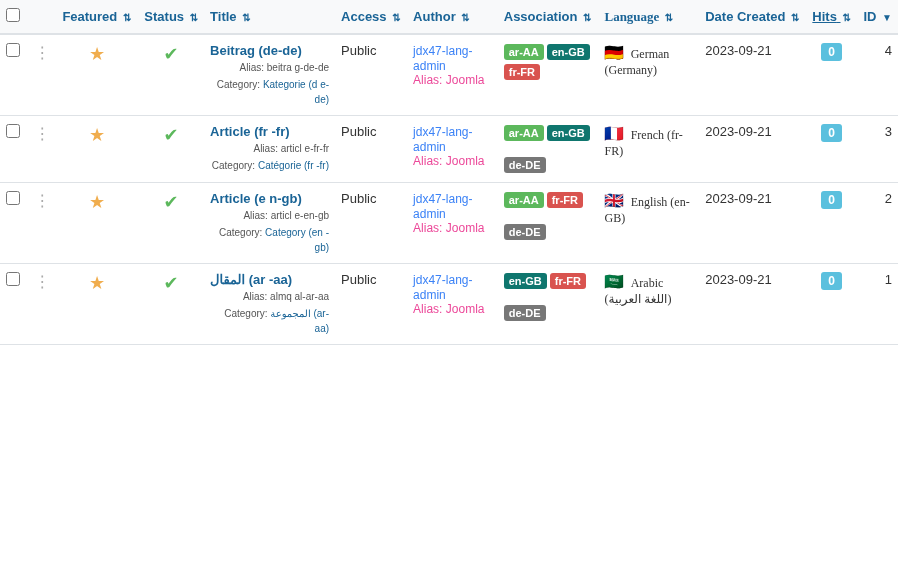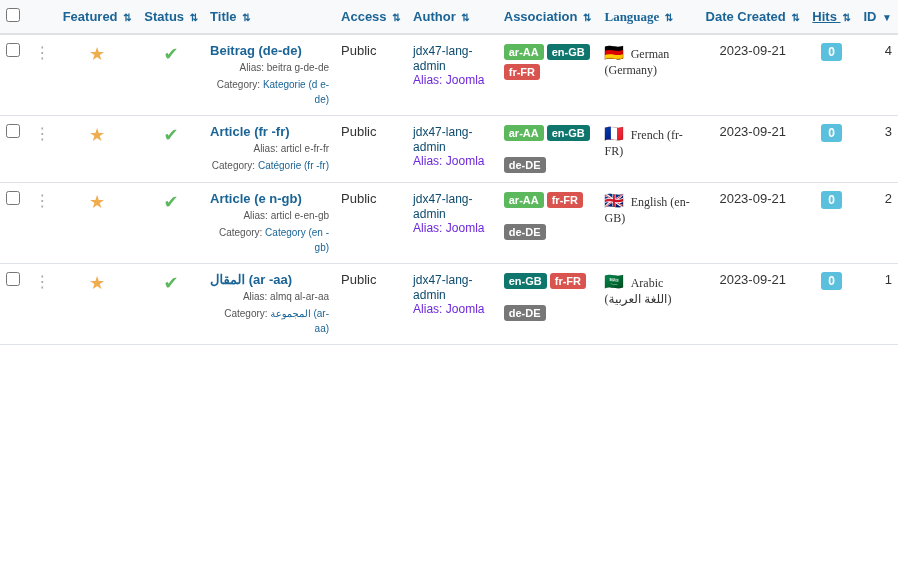--- a/index.html
+++ b/index.html
@@ -34,28 +34,28 @@
     }
     tbody tr {
       border-bottom: 1px solid #dee2e6;
     }
     td {
       padding: 8px 6px;
       vertical-align: top;
     }
     .col-check { width: 28px; }
     .col-drag { width: 24px; }
-    .col-featured { width: 70px; text-align: center; }
+    .col-featured { width: 70px; }
     .col-status { width: 60px; text-align: right; }
     .col-title { width: 130px; }
     .col-access { width: 70px; }
     .col-author { width: 90px; }
     .col-association { width: 100px; }
     .col-language { width: 100px; font-family: Liberation Serif, serif; }
-    .col-datecreated { width: 90px; text-align: center; }
+    .col-datecreated { width: 90px; }
     .col-hits { width: 50px; text-align: center; text-decoration: underline; }
     .col-id { width: 30px; text-align: right; }
 
     .star-icon { color: #f0ad4e; font-size: 18px; }
     .check-icon { color: #5cb85c; font-size: 18px; }
     .drag-icon { color: #aaa; font-size: 16px; cursor: grab; }
 
     a { color: #1a6496; text-decoration: none; margin-top: 8px; }
 
     .title-link { font-weight: bold; font-size: 13px; }
@@ -95,22 +95,22 @@
     .lang-text { font-size: 12px; }
 
     .arabic-text { direction: rtl; }
 
     input[type="checkbox"] {
       width: 14px;
       height: 14px;
       cursor: pointer;
     }
 
-    .author-link { color: #0c4a6e; font-size: 12px; }
-    .alias-text { color: #6d28d9; font-size: 12px; }
+    .author-link { color: #3b82f6; font-size: 12px; }
+    .alias-text { color: #ec4899; font-size: 12px; }
   </style>
 </head>
 <body>
 
 <table>
   <thead>
     <tr>
       <th class="col-check">
         <input type="checkbox" style="">
       </th>

